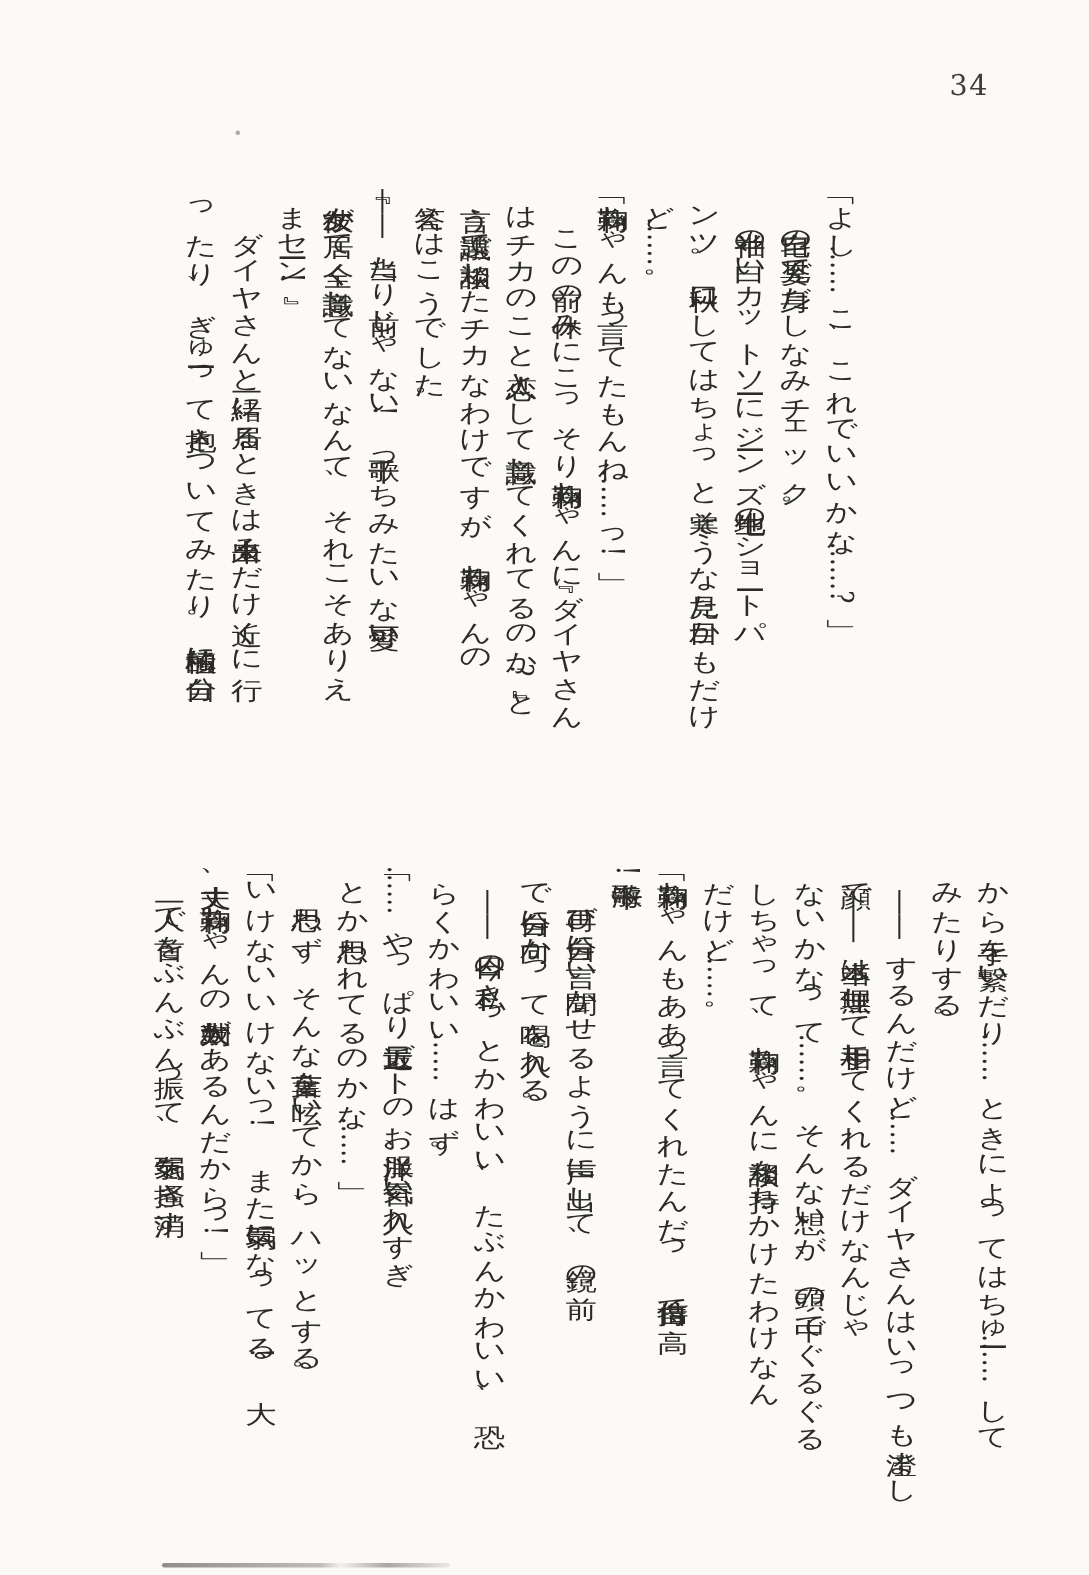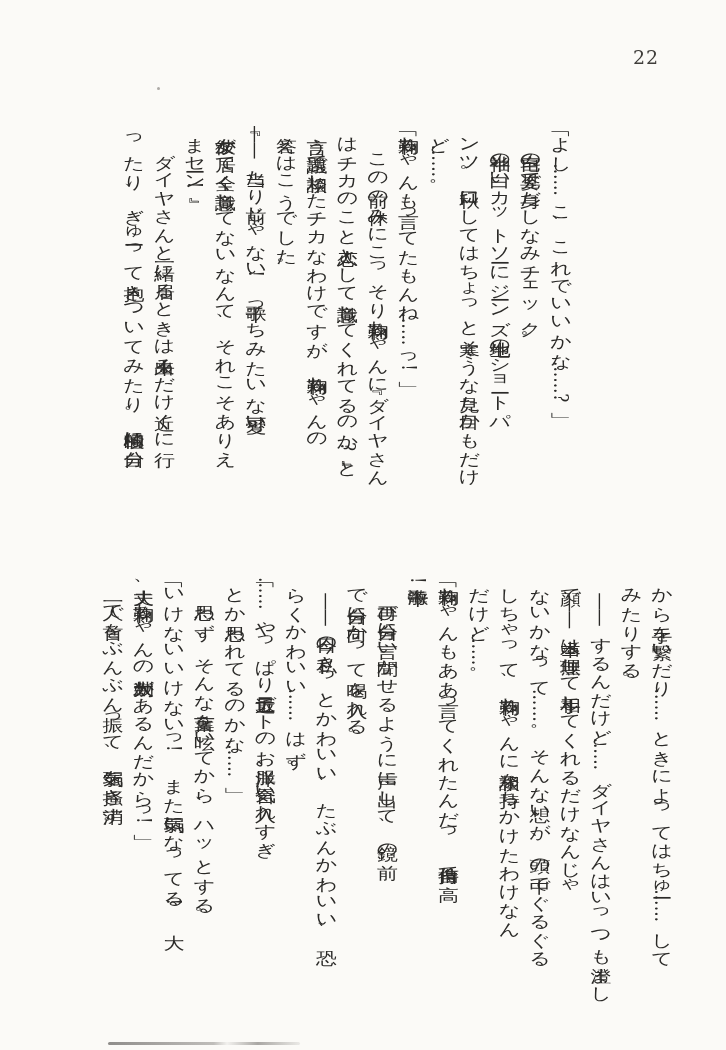--- a/index.html
+++ b/index.html
@@ -64,21 +64,21 @@
       rgba(55, 52, 50, 0.55) 0%,
       rgba(80, 76, 72, 0.35) 55%,
       rgba(80, 76, 72, 0.05) 62%,
       rgba(70, 66, 62, 0.45) 78%,
       rgba(90, 86, 82, 0.1) 100%);
   }
 </style>
 </head>
 <body>
 
-<div class="page-number">22</div>
+<div class="page-number">34</div>
 
 <div id="upper-block" class="vblock">
     <div class="tcol">「よし……こ、これでいいかな……?」</div>
     <div class="tcol">　自宅の姿見で身だしなみチェック。</div>
     <div class="tcol">　半袖の白いカットソーにジーンズ生地のショートパ</div>
     <div class="tcol">ンツ。秋口にしてはちょっと寒そうな見た目かもだけ</div>
     <div class="tcol">ど……。</div>
     <div class="tcol">「鞠莉ちゃんも言ってたもんね……っ!」</div>
     <div class="tcol">　この前の休みにこっそり鞠莉ちゃんに『ダイヤさん</div>
     <div class="tcol">はチカのこと恋人として意識してくれてるのか?』と</div>

